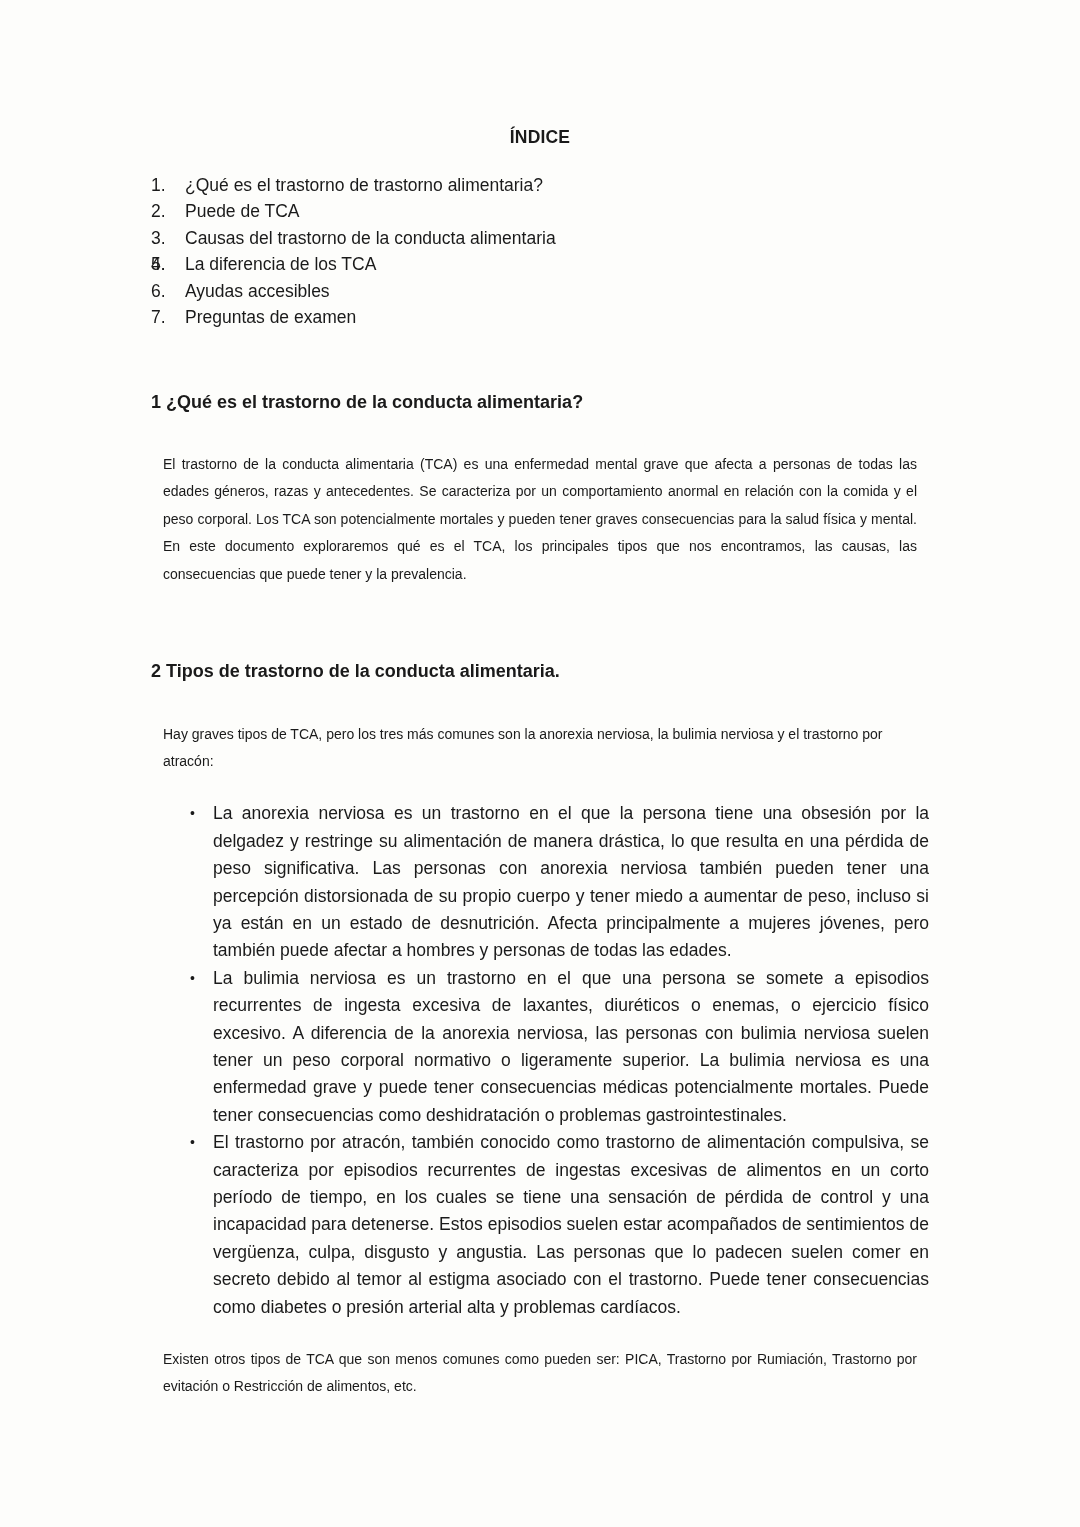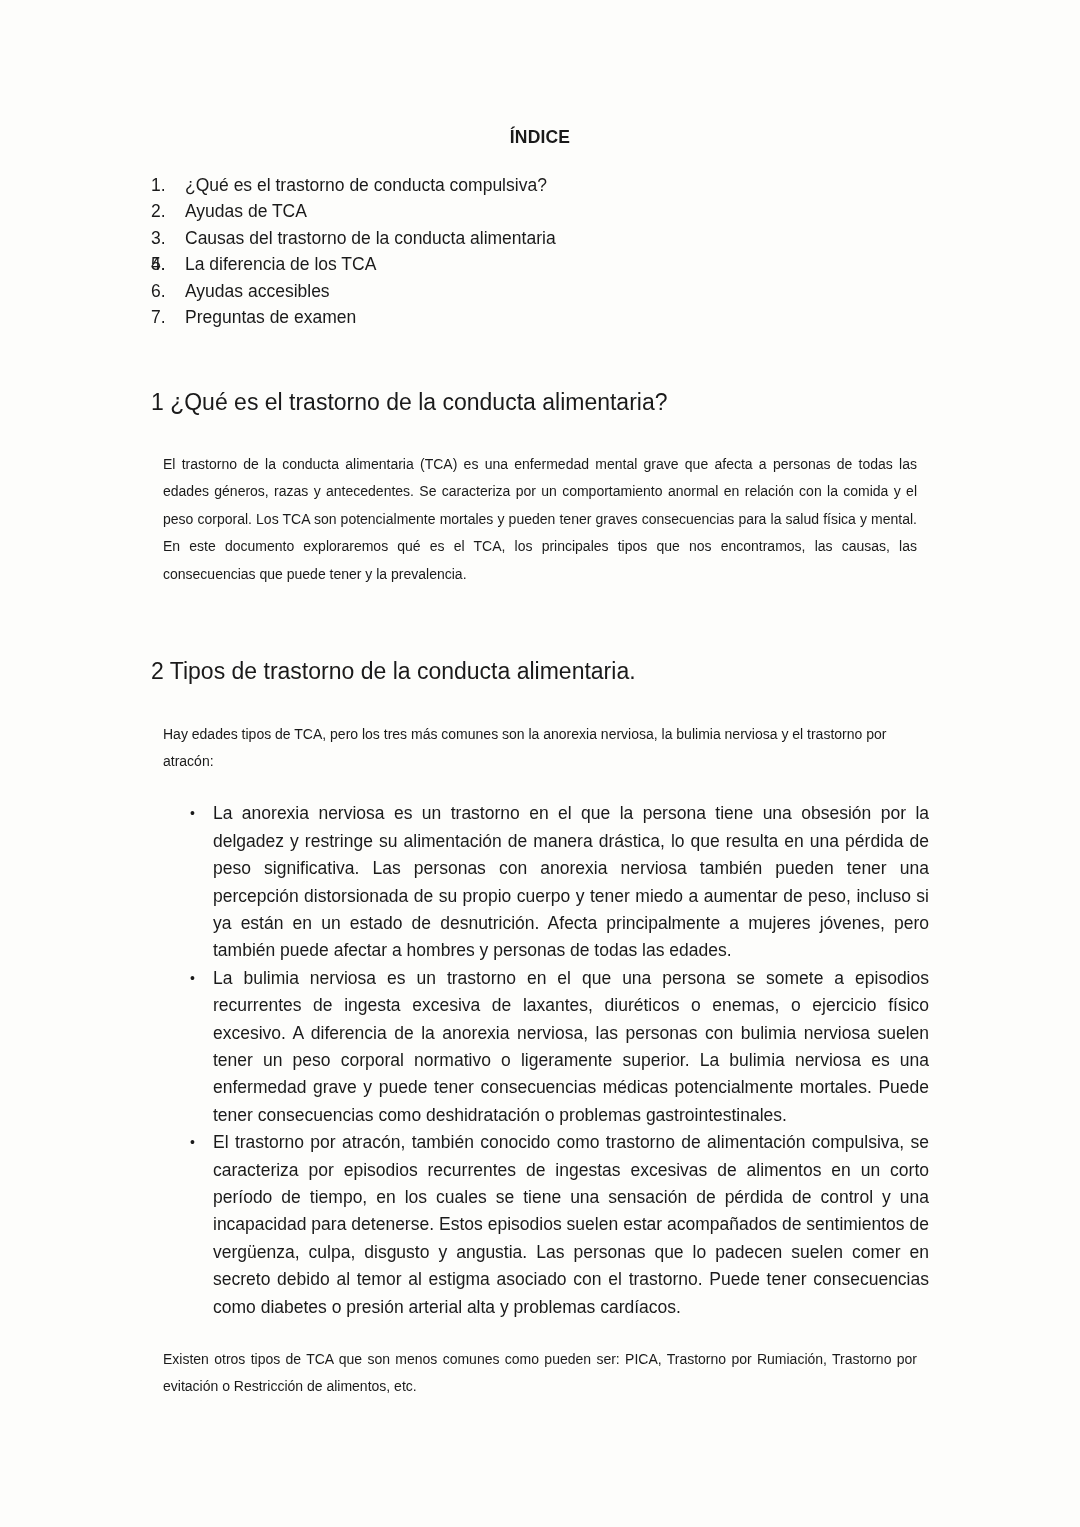--- a/index.html
+++ b/index.html
@@ -41,22 +41,22 @@
     line-height: 26.5px;
     padding-left: 34px;
     white-space: nowrap;
   }
   ol.index-list li .num {
     position: absolute;
     left: 0;
     top: 0;
   }
   .section-heading {
-    font-weight: normal;
-    font-size: 23px;
+    font-weight: bold;
+    font-size: 18px;
     line-height: 26.5px;
     margin: 0;
   }
   p.body-par {
     font-size: 14px;
     line-height: 27.4px;
     text-align: justify;
     text-justify: inter-word;
     margin: 12px;
   }
@@ -91,25 +91,25 @@
 </head>
 <body>
 
 <div class="page">
 
   <div class="doc-title">ÍNDICE</div>
 
   <ol class="index-list">
     <li>
       <span class="num">1.</span>
-      <span>¿Qué es el trastorno de conducta compulsiva?</span>
+      <span>¿Qué es el trastorno de trastorno alimentaria?</span>
     </li>
     <li>
       <span class="num">2.</span>
-      <span>Ayudas de TCA</span>
+      <span>Puede de TCA</span>
     </li>
     <li>
       <span class="num">3.</span>
       <span>Causas del trastorno de la conducta alimentaria</span>
     </li>
     <li>
       <span class="num">4.</span>
     </li>
     <li>
       <span class="num">5.</span>
@@ -132,21 +132,21 @@
   <div class="gap-sm"></div>
 
   <p class="body-par">El trastorno de la conducta alimentaria (TCA) es una enfermedad mental grave que afecta a personas de todas las edades géneros, razas y antecedentes. Se caracteriza por un comportamiento anormal en relación con la comida y el peso corporal. Los TCA son potencialmente mortales y pueden tener graves consecuencias para la salud física y mental. En este documento exploraremos qué es el TCA, los principales tipos que nos encontramos, las causas, las consecuencias que puede tener y la prevalencia.</p>
 
   <div class="gap-lg"></div>
 
   <div class="section-heading">2 Tipos de trastorno de la conducta alimentaria.</div>
 
   <div class="gap-sm"></div>
 
-  <p class="body-par ragged">Hay edades tipos de TCA, pero los tres más comunes son la anorexia nerviosa, la bulimia nerviosa y el trastorno por atracón:</p>
+  <p class="body-par ragged">Hay graves tipos de TCA, pero los tres más comunes son la anorexia nerviosa, la bulimia nerviosa y el trastorno por atracón:</p>
 
   <div class="gap-xs"></div>
 
   <ul class="bullets">
     <li>
       <span class="bullet-glyph">•</span>
       <span>La anorexia nerviosa es un trastorno en el que la persona tiene una obsesión por la delgadez y restringe su alimentación de manera drástica, lo que resulta en una pérdida de peso significativa. Las personas con anorexia nerviosa también pueden tener una percepción distorsionada de su propio cuerpo y tener miedo a aumentar de peso, incluso si ya están en un estado de desnutrición. Afecta principalmente a mujeres jóvenes, pero también puede afectar a hombres y personas de todas las edades.</span>
     </li>
     <li>
       <span class="bullet-glyph">•</span>

